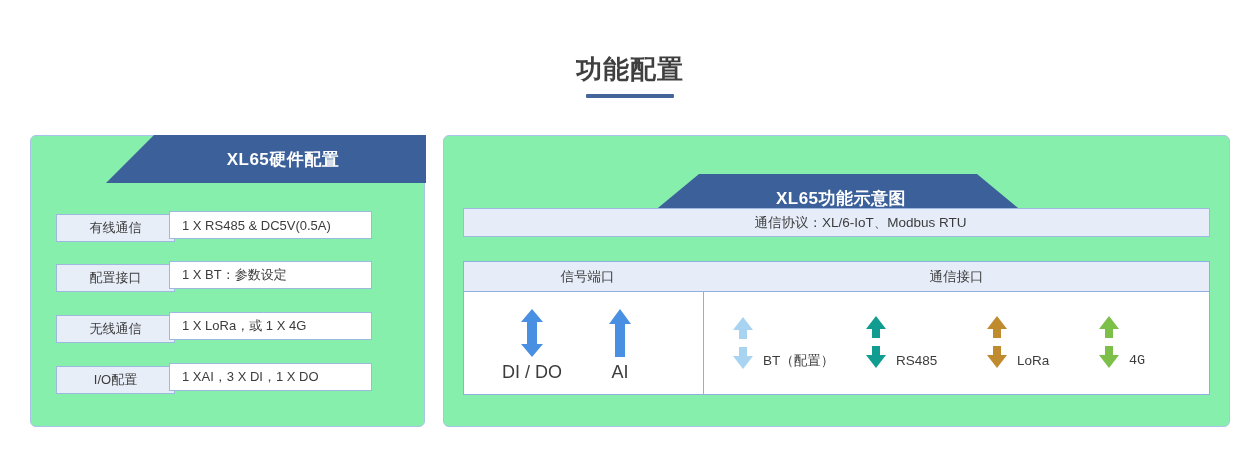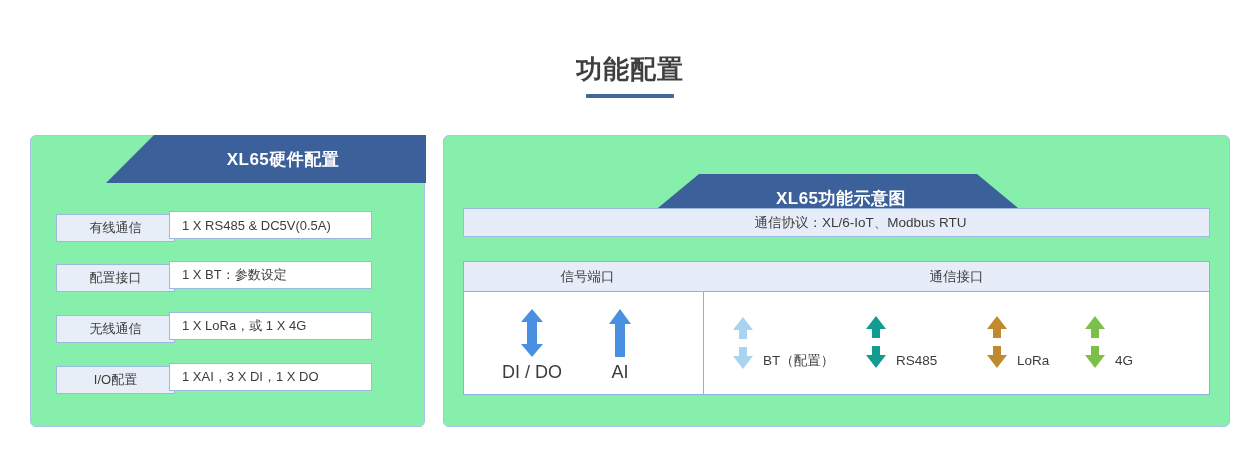--- a/index.html
+++ b/index.html
@@ -217,21 +217,21 @@
       <div class="comm-item" style="left:282px;top:24px;">
         <span>
           <svg width="22" height="52" viewBox="0 0 22 52">
             <polygon points="11,0 21,13 15,13 15,22 7,22 7,13 1,13" fill="#c08a2e"></polygon>
             <polygon points="11,52 21,39 15,39 15,30 7,30 7,39 1,39" fill="#c08a2e"></polygon>
           </svg>
         </span>
         <span class="comm-label">LoRa</span>
       </div>
 
-      <div class="comm-item" style="left:380px;top:24px;">
+      <div class="comm-item" style="left:394px;top:24px;font-family:Liberation Mono, monospace;">
         <span>
           <svg width="22" height="52" viewBox="0 0 22 52">
             <polygon points="11,0 21,13 15,13 15,22 7,22 7,13 1,13" fill="#7cc04a"></polygon>
             <polygon points="11,52 21,39 15,39 15,30 7,30 7,39 1,39" fill="#7cc04a"></polygon>
           </svg>
         </span>
         <span class="comm-label">4G</span>
       </div>
     </div>
   </div>

